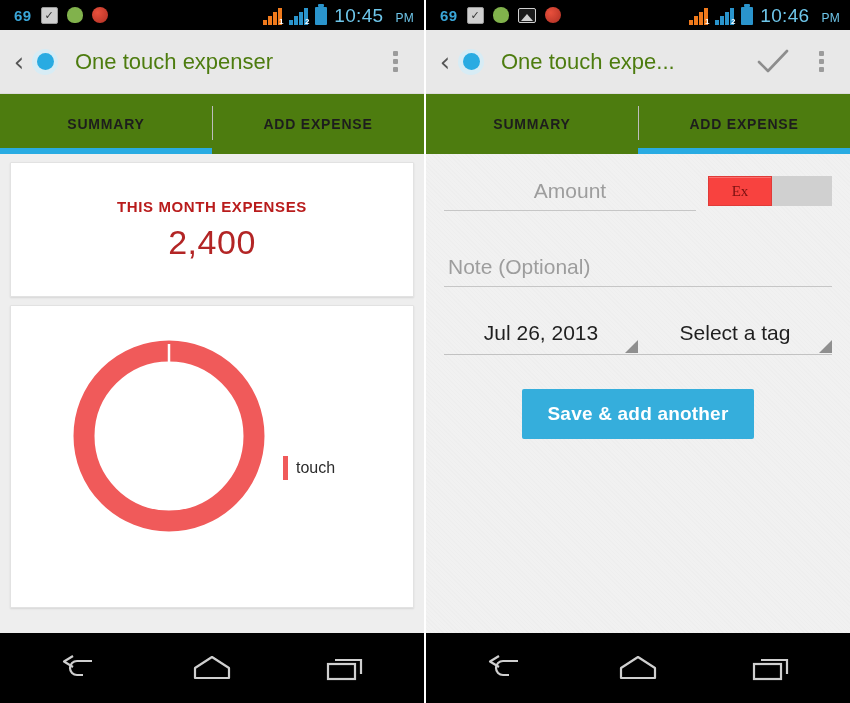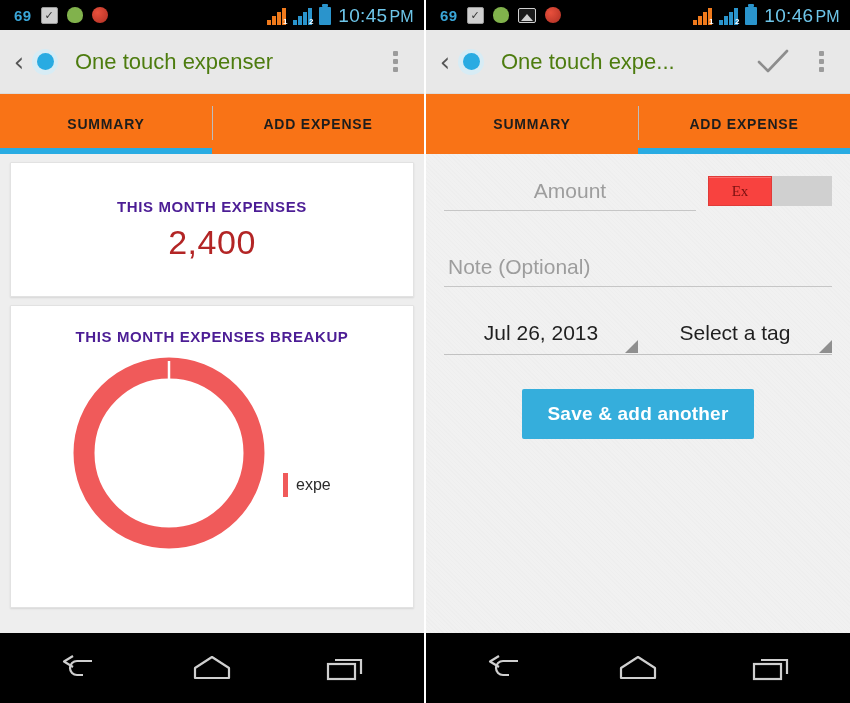--- a/index.html
+++ b/index.html
@@ -77,21 +77,21 @@
     width: 12px; height: 18px; background: #2a94cc;
     border-radius: 1px; position: relative;
   }
   .batt:before {
     content: ""; position: absolute; top: -3px; left: 3px;
     width: 6px; height: 3px; background: #2a94cc; border-radius: 1px;
   }
   .clock {
     color: #6ec6ea; font-size: 19px; line-height: 1; letter-spacing: .3px;
   }
-  .clock .pm { font-size: 16px; margin-left: 2px; }
+  .clock .pm { font-size: 12px; margin-left: 12px; }
 
   
   .actionbar {
     height: 64px; background: #e8e8e8;
     border-bottom: 1px solid #dcdcdc;
     display: flex; align-items: center;
     padding: 0 16px 0 8px;
     flex: 0 0 64px;
   }
   .back-chevron {
@@ -120,21 +120,21 @@
   .check-action svg { display: block; }
   .overflow {
     width: 26px; height: 34px;
     display: flex; flex-direction: column; align-items: center;
     justify-content: center; gap: 3px;
   }
   .overflow b { width: 5px; height: 5px; background: #9b9b9b; display: block; border-radius: 1px; }
 
   
   .tabs {
-    height: 60px; background: #f97316;
+    height: 60px; background: #4d7c0f;
     display: flex; position: relative; flex: 0 0 60px;
   }
   .tab {
     flex: 1 1 50%; display: flex; align-items: center; justify-content: center;
     font-size: 14px; font-weight: bold; color: #1d1d1d; letter-spacing: .8px;
     position: relative;
   }
   .tab + .tab:before {
     content: ""; position: absolute; left: 0; top: 12px; bottom: 14px;
     width: 1px; background: #bdbdbd;
@@ -158,21 +158,21 @@
     box-shadow: 0 1px 2px rgba(0,0,0,.10);
     border-radius: 1px;
   }
   .card.total {
     height: 135px;
     display: flex; flex-direction: column;
     align-items: center; justify-content: center;
     margin-bottom: 8px;
   }
   .card-label {
-    font-size: 15px; font-weight: bold; color: #4c1d95;
+    font-size: 15px; font-weight: bold; color: #b91c1c;
     letter-spacing: .6px;
   }
   .total-value {
     font-size: 34px; color: #b32525; margin-top: 8px; letter-spacing: .5px;
   }
   .card.chart {
     height: 303px; padding-top: 22px;
     display: flex; flex-direction: column; align-items: center;
   }
   .chart-area {
@@ -306,29 +306,28 @@
     </div>
 
     <div class="content summary">
 
       <div class="card total">
         <div class="card-label">THIS MONTH EXPENSES</div>
         <div class="total-value">2,400</div>
       </div>
 
       <div class="card chart">
-        <div class="card-label">THIS MONTH EXPENSES BREAKUP</div>
         <div class="chart-area">
           <svg class="donut" width="192" height="192" viewBox="0 0 192 192">
             <circle cx="96" cy="96" r="85" fill="none" stroke="#F05A5A" stroke-width="21"></circle>
             <line x1="96" y1="4" x2="96" y2="26" stroke="#ffffff" stroke-width="2.5"></line>
           </svg>
           <div class="legend">
             <span class="legend-swatch"></span>
-            <span class="legend-text">expe</span>
+            <span class="legend-text">touch</span>
           </div>
         </div>
       </div>
 
     </div>
 
     <div class="navbar">
       <div class="nav-btn">
         <svg width="38" height="26" viewBox="0 0 38 26">
           <path d="M33 6 H18 a7 7 0 0 0 0 14 H24" fill="none" stroke="#cfcfcf" stroke-width="2.2"></path>

